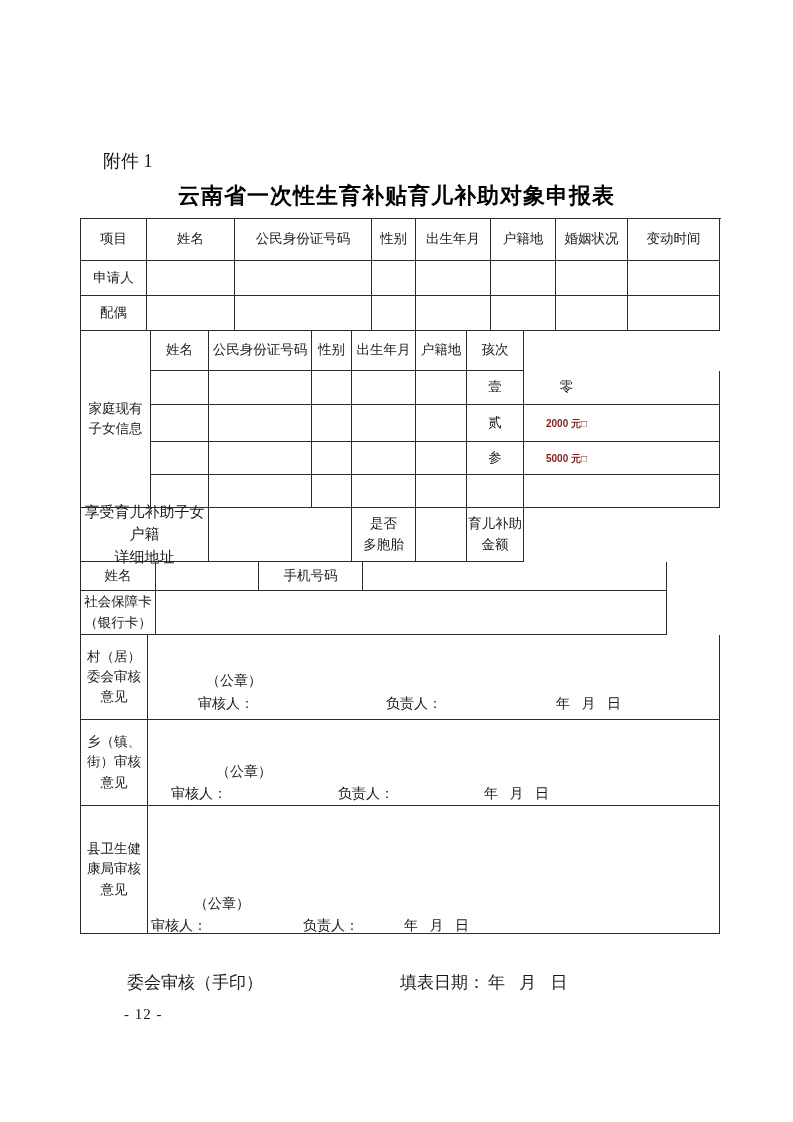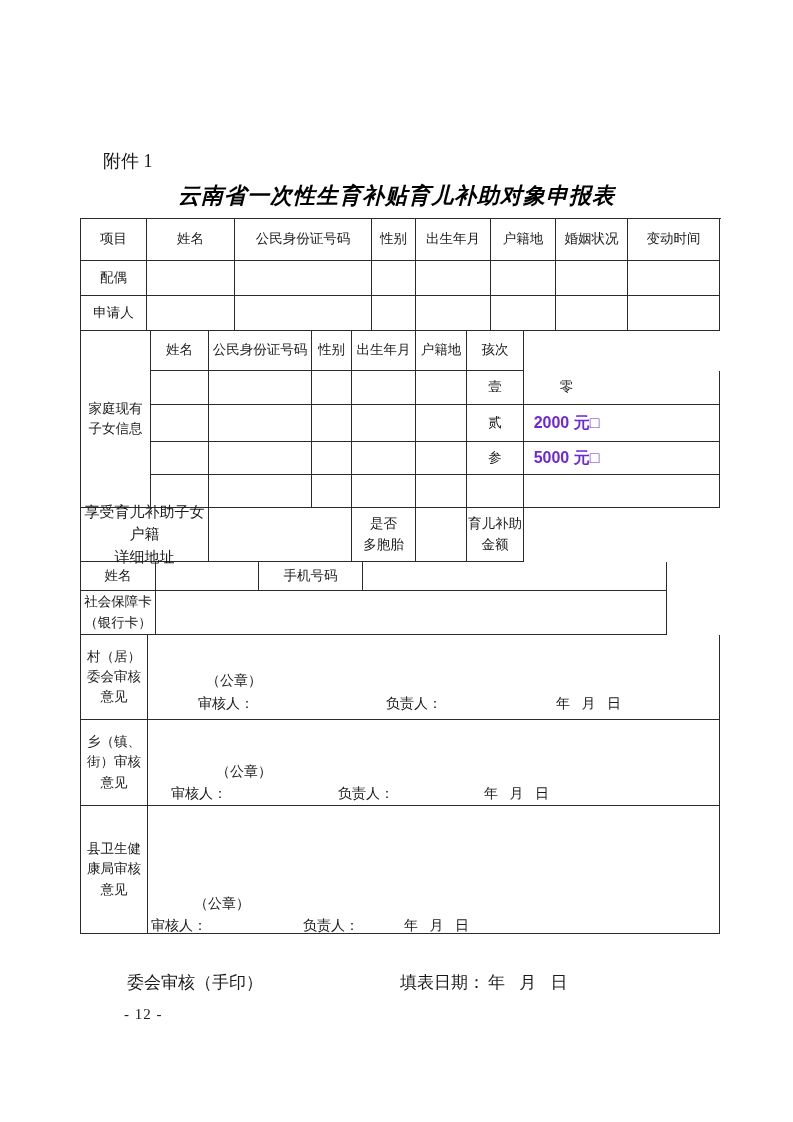--- a/index.html
+++ b/index.html
@@ -5,37 +5,37 @@
   html,body{margin:0;padding:0;}
   body{
     width:793px;height:1122px;background:#ffffff;position:relative;
     font-family:"Liberation Serif","DejaVu Serif",serif;color:#1a1a1a;
     overflow:hidden;
   }
   .attachment{position:absolute;left:103px;top:149px;font-size:18px;}
   .title{
     position:absolute;left:0;right:0;top:181px;text-align:center;
     font-size:22px;font-weight:bold;letter-spacing:1px;
-    font-family:"Liberation Sans","DejaVu Sans",sans-serif;color:#000;font-style:italic;
+    font-family:"Liberation Sans","DejaVu Sans",sans-serif;color:#000;
   }
   .tbl{
     position:absolute;left:80px;top:218px;width:641px;
     border-top:1.5px solid #2b2b2b;border-left:1.5px solid #2b2b2b;
     box-sizing:border-box;
   }
   .row{display:flex;}
   .col{display:flex;flex-direction:column;}
   .c{
     box-sizing:border-box;border-right:1px solid #2b2b2b;border-bottom:1px solid #2b2b2b;
     display:flex;align-items:center;justify-content:center;text-align:center;
     font-size:13.5px;line-height:1.5;white-space:pre-line;height:100%;
   }
   .col .row{width:100%;}
   .col .c{height:auto;}
-  .b{font-weight:bold;font-size:16px;font-family:"Liberation Sans","DejaVu Sans",sans-serif;color:#6d28d9;}
+  .b{font-weight:bold;font-size:10px;font-family:"Liberation Sans","DejaVu Sans",sans-serif;color:#7f1d1d;}
   .amt{padding-right:110px;}
   .small{font-size:15px;}
   .rel{position:relative;display:block;}
   .abs{position:absolute;white-space:pre;font-size:14px;}
   .ds{word-spacing:8px;}
   .sig{position:absolute;left:127px;top:971px;font-size:17px;}
   .dlabel{position:absolute;left:400px;top:971px;font-size:17px;}
   .dblanks{position:absolute;left:488px;top:971px;font-size:17px;white-space:pre;word-spacing:10px;}
   .pageno{position:absolute;left:124px;top:1006px;font-size:15px;letter-spacing:1px;}
 </style>
@@ -51,31 +51,31 @@
     <div class="c" style="width:66px">项目</div>
     <div class="c" style="width:88px">姓名</div>
     <div class="c" style="width:137px">公民身份证号码</div>
     <div class="c" style="width:44px">性别</div>
     <div class="c" style="width:75px">出生年月</div>
     <div class="c" style="width:65px">户籍地</div>
     <div class="c" style="width:72px">婚姻状况</div>
     <div class="c" style="width:92px">变动时间</div>
   </div>
   <div class="row" style="height:35px">
-    <div class="c" style="width:66px">配偶</div>
+    <div class="c" style="width:66px">申请人</div>
     <div class="c" style="width:88px"></div>
     <div class="c" style="width:137px"></div>
     <div class="c" style="width:44px"></div>
     <div class="c" style="width:75px"></div>
     <div class="c" style="width:65px"></div>
     <div class="c" style="width:72px"></div>
     <div class="c" style="width:92px"></div>
   </div>
   <div class="row" style="height:35px">
-    <div class="c" style="width:66px">申请人</div>
+    <div class="c" style="width:66px">配偶</div>
     <div class="c" style="width:88px"></div>
     <div class="c" style="width:137px"></div>
     <div class="c" style="width:44px"></div>
     <div class="c" style="width:75px"></div>
     <div class="c" style="width:65px"></div>
     <div class="c" style="width:72px"></div>
     <div class="c" style="width:92px"></div>
   </div>
 
   <div class="row" style="height:177px">

